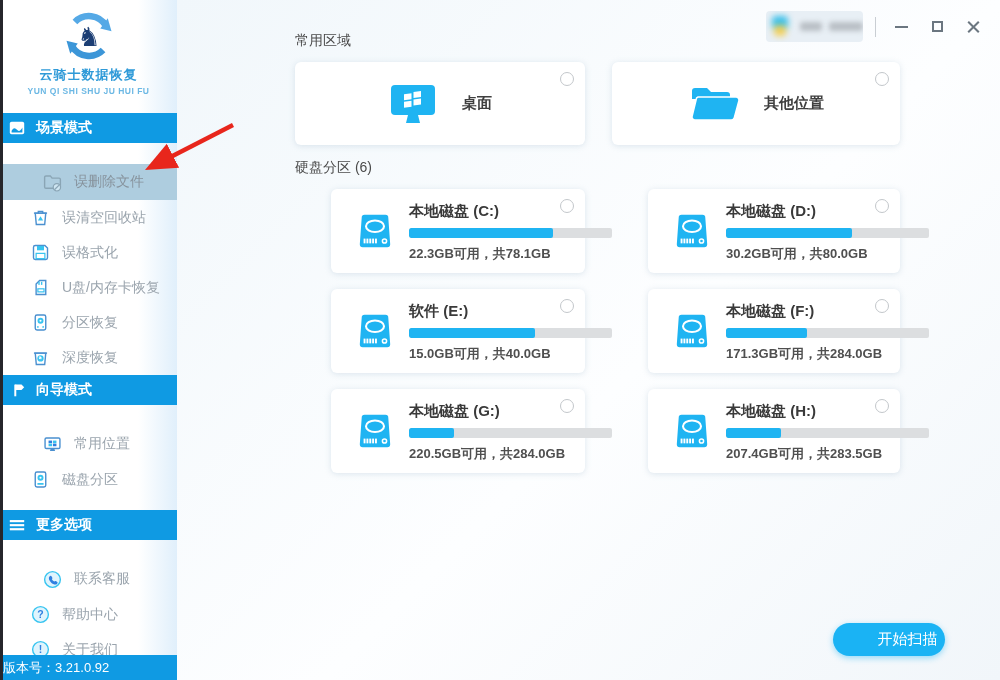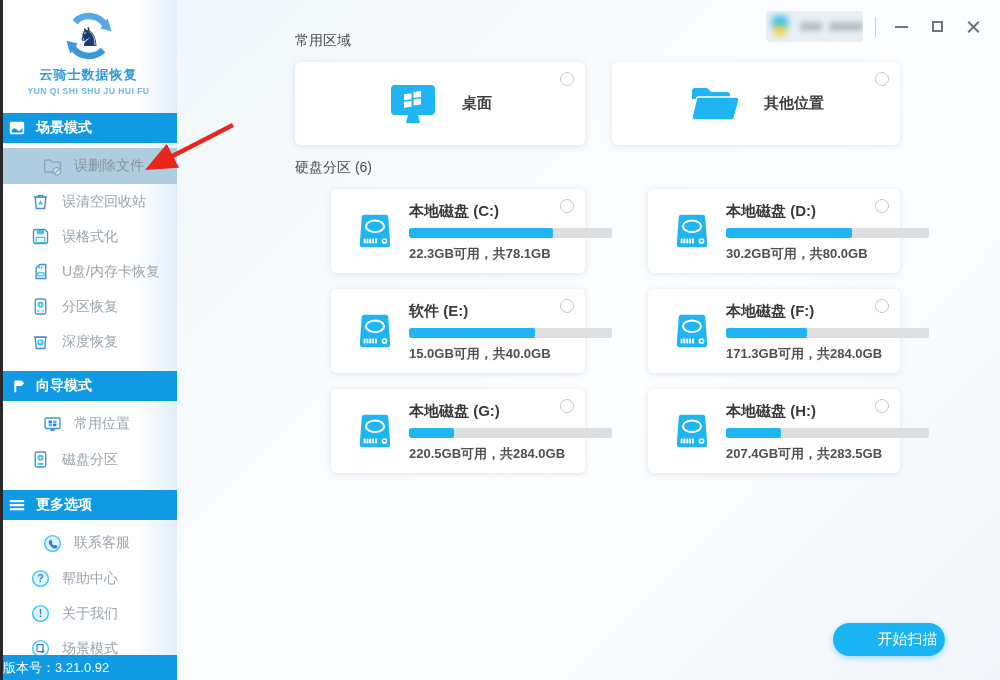--- a/index.html
+++ b/index.html
@@ -9,24 +9,24 @@
   .left-edge { position:absolute; left:0; top:0; width:3px; height:680px; background:#26262b; z-index:40; }
 
   
   .sidebar { position:absolute; left:0; top:0; width:177px; height:680px;
     background:linear-gradient(to right,#ffffff 78%,#e0effb 100%); z-index:5; }
   .logo-area { height:113px; text-align:center; padding-top:6px; }
   .logo-title { color:#2f9ad8; font-size:13px; font-weight:bold; letter-spacing:1px; margin-top:-4px; }
   .logo-sub { color:#6cb8e4; font-size:8.5px; font-weight:bold; letter-spacing:.5px; margin-top:2px; }
   .sec-header { height:30px; display:flex; align-items:center; gap:10px; padding-left:8px;
     background:#0f9ae3; color:#fff; font-size:14px; font-weight:bold; }
-  .sec-header.m2 { margin-top:12px; } .sec-header.m3 { margin-top:13px; }
+  .sec-header.m2 { margin-top:0; } .sec-header.m3 { margin-top:13px; }
   .side-item { height:35px; display:flex; align-items:center; gap:11px; padding-left:30px;
     color:#9aa4ad; font-size:14px; cursor:pointer; }
-  .side-item.first { margin-top:5px; height:36px;padding-left:42px; }
+  .side-item.first { margin-top:21px; height:36px;padding-left:42px; }
   .side-item.active { background:#aecddf; color:#87939d; }
   .side-item svg { flex:0 0 auto; }
   .version-bar { position:absolute; left:0; bottom:0; width:177px; height:25px; background:#0f9ae3;
     color:#fff; font-size:13px; display:flex; align-items:center; padding-left:3px; }
 
   
   .main { position:absolute; left:177px; top:0; width:823px; height:680px;
     background:linear-gradient(135deg,#f1f7fb 0%,#fdfeff 55%,#f1f6fa 100%); }
   .content { margin-left:118px; width:605px; }
   .page-title { text-align:center; padding-top:84px; font-size:18px; color:#4a4a4a; }

